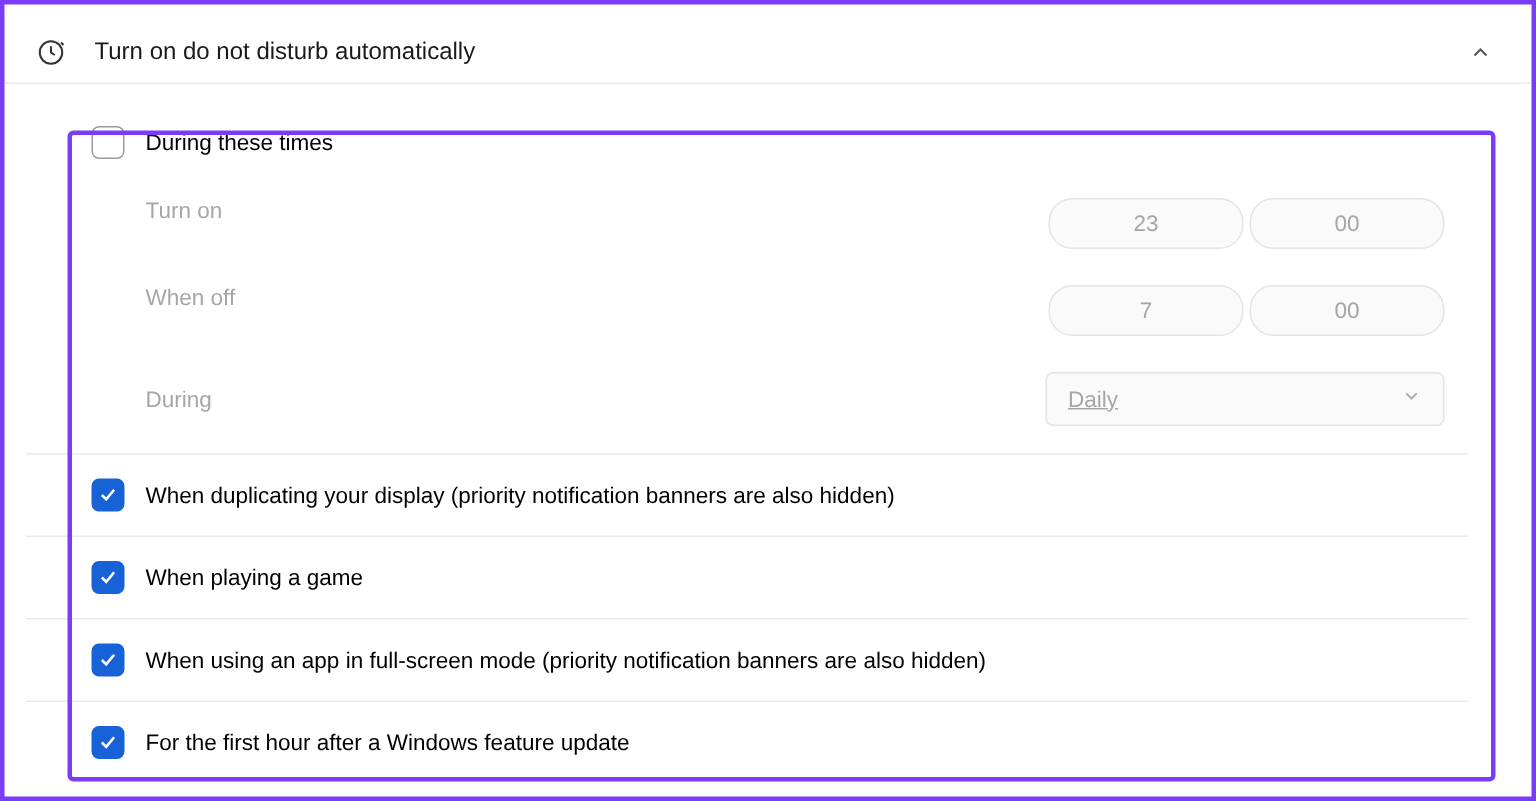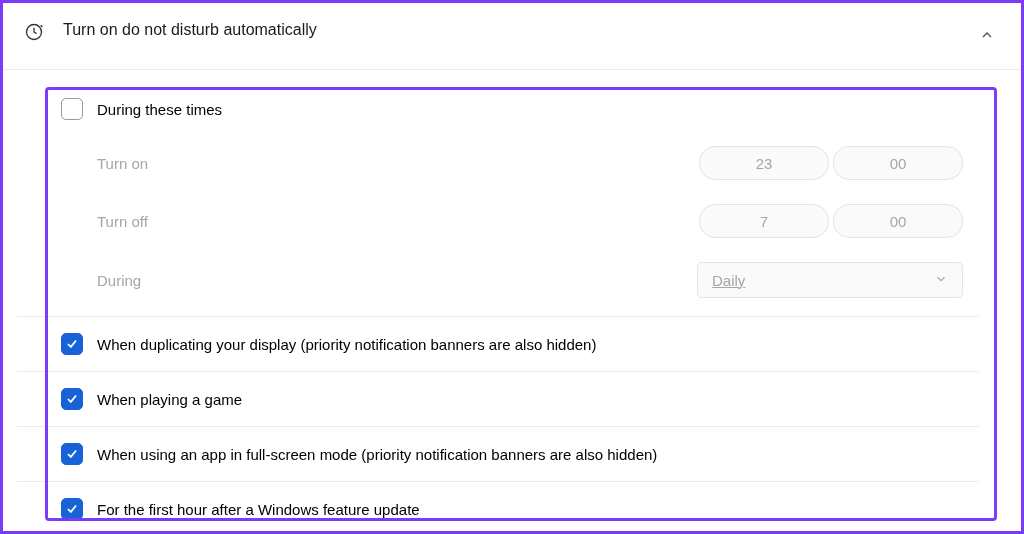--- a/index.html
+++ b/index.html
@@ -7,22 +7,22 @@
     font-family: "Segoe UI", -apple-system, BlinkMacSystemFont, sans-serif;
     background: #fff;
     width: 1024px;
     height: 534px;
     overflow: hidden;
     border: 3px solid #7a3cf7;
     position: relative;
   }
   .header {
     display: flex;
-    align-items: flex-start;
-    padding: 18px 20px 20px 20px;
+    align-items: center;
+    padding: 18px 20px 6px 20px;
     border-bottom: 1px solid #eceaf1;
   }
   .header .icon {
     width: 22px; height: 22px;
     display: inline-flex;
     align-items: center;
     justify-content: center;
   }
   .header .title {
     margin-left: 18px;
@@ -80,21 +80,20 @@
   .checkbox svg { display: block; }
   .row-label {
     font-size: 15px;
     color: #000000;
   }
   .sub-block {
     padding-left: 36px;
   }
   .sub-row {
     display: flex;
-    align-items: center;
     padding: 12px 0;
     gap: 18px;
   }
   .sub-label {
     font-size: 15px;
     color: #a6a6a6;
     flex: 1;
   }
   .time-inputs {
     display: flex;
@@ -174,21 +173,21 @@
     <div class="sub-block">
       <div class="sub-row">
         <span class="sub-label">Turn on</span>
         <div class="time-inputs">
           <span class="time-box">23</span>
           <span class="time-box">00</span>
         </div>
       </div>
 
       <div class="sub-row">
-        <span class="sub-label">Turn off</span>
+        <span class="sub-label">When off</span>
         <div class="time-inputs">
           <span class="time-box">7</span>
           <span class="time-box">00</span>
         </div>
       </div>
 
       <div class="select-row">
         <span class="sub-label">During</span>
         <div class="select-box">
           <span>Daily</span>

